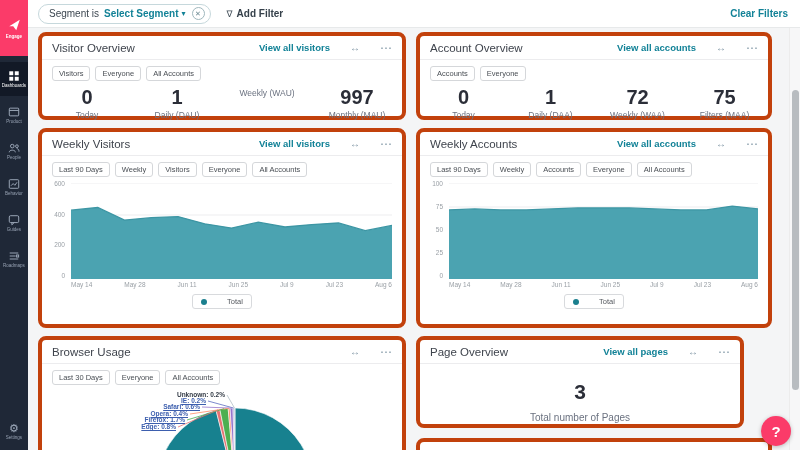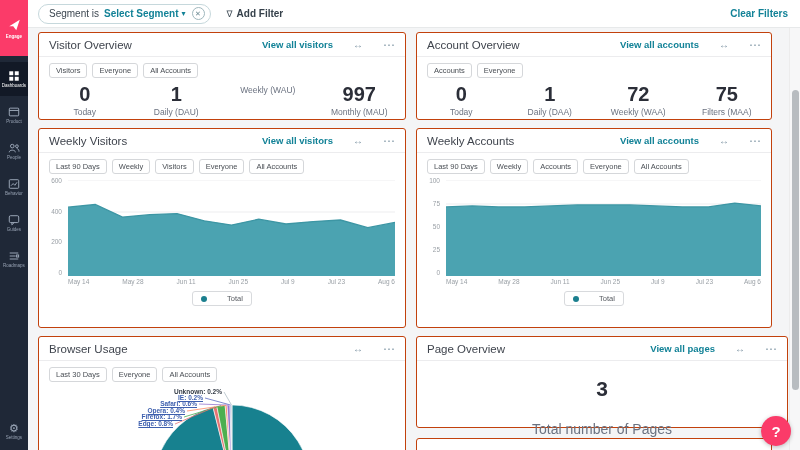--- a/index.html
+++ b/index.html
@@ -24,21 +24,21 @@
   .segment-value { font-size:10px; color:#128297; font-weight:bold; cursor:pointer; }
   .segment-caret { font-size:8px; color:#128297; margin:0 6px 0 3px; cursor:pointer; }
   .segment-clear { width:13px; height:13px; border:1px solid #9fb7bd; border-radius:50%; display:flex; align-items:center; justify-content:center; font-size:7px; color:#6c8a93; cursor:pointer; background:#fff; }
   .add-filter { display:flex; align-items:center; gap:4px; margin-left:16px; cursor:pointer; }
   .filter-icon { font-size:9px; color:#46525c; }
   .add-filter-label { font-size:10px; font-weight:bold; color:#35404a; }
   .clear-filters { margin-left:auto; font-size:10px; font-weight:bold; color:#128297; cursor:pointer; }
 
   
   .content-bg { position:absolute; left:28px; top:28px; width:772px; height:422px; background:#f4f5f6; }
-  .card { position:absolute; background:#fff; border:1px solid #c2410c; border-radius:3px; z-index:2; }
+  .card { position:absolute; background:#fff; border:4px solid #c2410c; border-radius:8px; z-index:2; }
   .card-header { height:24px; display:flex; align-items:center; padding:0 10px; border-bottom:1px solid #ececee; }
   .card-title { font-size:11.5px; color:#3f444d; }
   .card-actions { margin-left:auto; display:flex; align-items:center; gap:20px; }
   .view-link { font-size:9.5px; font-weight:bold; color:#128297; cursor:pointer; }
   .icon-expand { font-size:10px; color:#7d94a3; cursor:pointer; }
   .icon-more { font-size:12px; color:#7d94a3; cursor:pointer; line-height:8px; }
   .pills-row { display:flex; gap:5px; padding:6px 10px 2px 10px; }
   .pill { font-size:7.5px; color:#4a4f55; border:1px solid #d5d7da; border-radius:3px; padding:2px 6px; background:#fff; white-space:nowrap; cursor:pointer; }
 
   .stats-row { display:flex; margin-top:3px; }
@@ -60,21 +60,21 @@
 
   
   .pie-area { position:relative; margin:0 12px; height:140px; }
   .pie-area svg { position:absolute; left:0; top:0; }
   .pie-label { position:absolute; transform:translateX(-100%); font-size:6.5px; font-weight:bold; color:#3d5fae; text-decoration:underline; white-space:nowrap; cursor:pointer; }
   .pie-label.dark { color:#323a45; text-decoration:none; cursor:default; }
 
   
   .big-num-wrap { text-align:center; margin-top:16px; }
   .big-num { font-size:21px; font-weight:bold; color:#2b2e38; }
-  .big-num-label { font-size:14px; color:#6b7280; margin-top:20px; }
+  .big-num-label { font-size:10px; color:#6b7280; margin-top:8px; }
 
   
   .help-btn { position:absolute; left:761px; top:416px; width:30px; height:30px; border-radius:50%; background:#fb3b69; color:#fff; font-size:15px; font-weight:bold; display:flex; align-items:center; justify-content:center; box-shadow:0 1px 4px rgba(0,0,0,.25); cursor:pointer; z-index:10; }
   .scroll-track { position:absolute; left:789px; top:28px; width:11px; height:422px; background:#f7f7f8; border-left:1px solid #ececec; z-index:6; }
   .scroll-thumb { position:absolute; left:2px; top:62px; width:7px; height:300px; background:#b8bcc0; border-radius:4px; cursor:pointer; }
 </style>
 </head>
 <body>
 
 <aside class="sidebar">
@@ -362,21 +362,21 @@
       </svg>
       <div class="pie-label dark" style="left: 171px; top: 4px;">Unknown: 0.2%</div>
       <div class="pie-label" style="left: 152px; top: 10px;">IE: 0.2%</div>
       <div class="pie-label" style="left: 146px; top: 16px;">Safari: 0.6%</div>
       <div class="pie-label" style="left: 134px; top: 23px;">Opera: 0.4%</div>
       <div class="pie-label" style="left: 131px; top: 29px;">Firefox: 1.7%</div>
       <div class="pie-label" style="left: 122px; top: 36px;">Edge: 0.8%</div>
     </div>
 </section>
 
-<section class="card" style="left:416px; top:336px; width:372px; height:92px">
+<section class="card" style="left:416px; top:336px; width:328px; height:92px">
   <div class="card-header">
     <span class="card-title">Page Overview</span>
     <span class="card-actions">
       <span class="view-link">View all pages</span>
       <span class="icon-expand">↔</span>
       <span class="icon-more">⋯</span>
     </span>
   </div>
   <div class="big-num-wrap">
     <div class="big-num">3</div>

